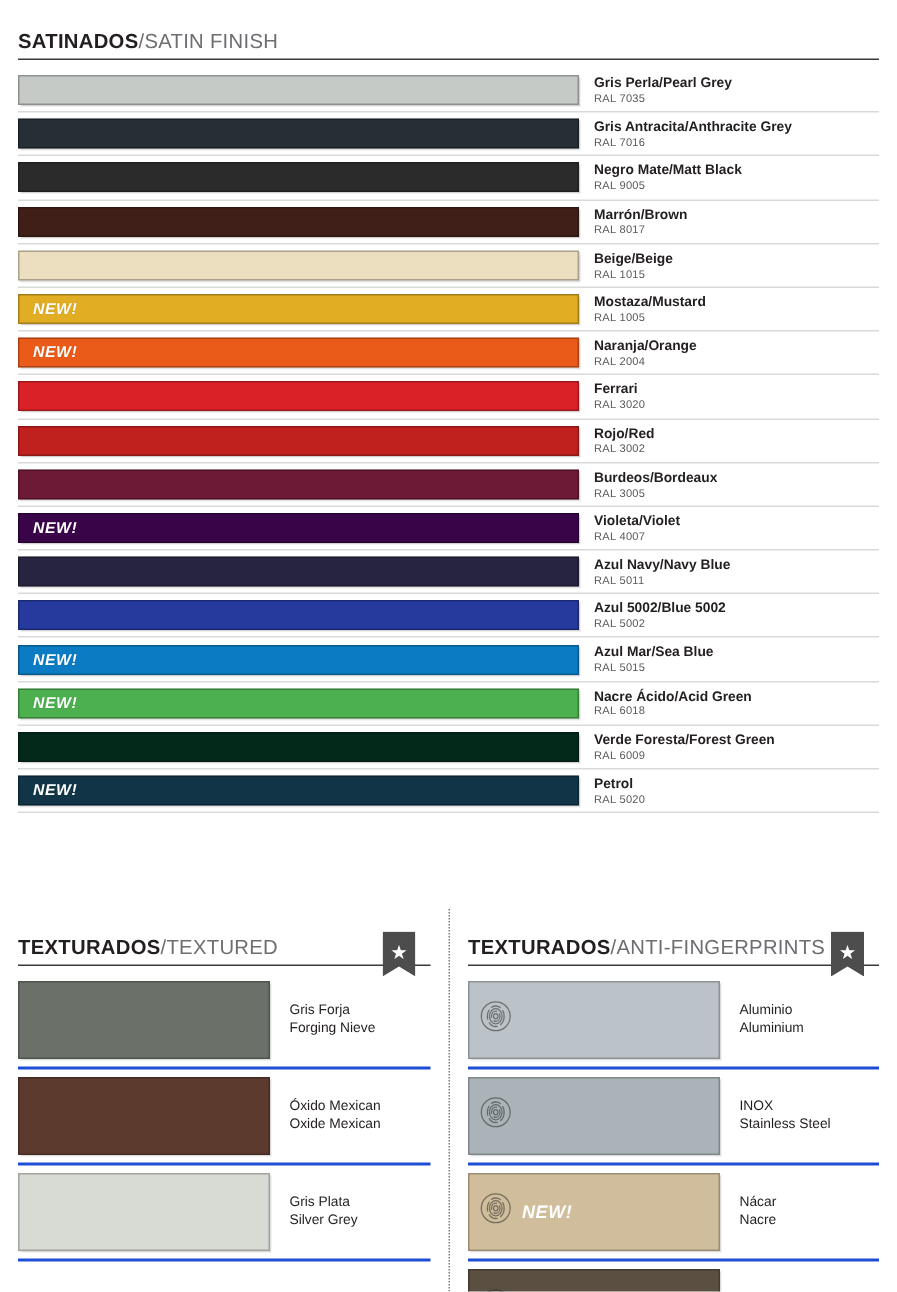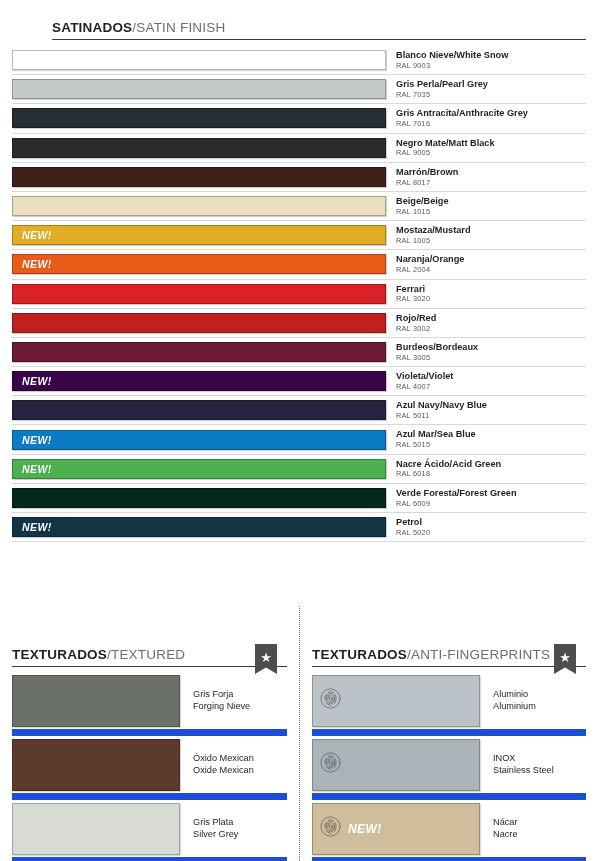--- a/index.html
+++ b/index.html
@@ -49,21 +49,21 @@
     display: flex;
     align-items: flex-start;
     justify-content: center;
     padding-top: 7px;
     box-sizing: border-box;
   }
   .ribbon .star { font-size: 13px; line-height: 1; color: #ffffff; }
 
   
   #satin-section { padding: 16px 12px 0 12px; }
-  #satin-section .section-head { height: 24px; margin-bottom: 6px; margin-left: 40px; }
+  #satin-section .section-head { height: 24px; margin-bottom: 6px; }
 
   .swatch-row {
     display: flex;
     align-items: stretch;
     border-bottom: 1px solid #d9d9d9;
     height: 29.2px;
     box-sizing: border-box;
   }
   .swatch-row:last-child { border-bottom: 1px solid #d9d9d9; }
 
@@ -124,26 +124,26 @@
     display: flex;
   }
   .panel {
     width: 299px;
     box-sizing: border-box;
     position: relative;
     padding: 14px 12px 0 12px;
   }
   #panel-textured { }
   #panel-antifinger { border-left: 1.5px dotted #7a7a7a; }
-  .panel .section-head { height: 24px; margin-bottom: 5px; margin-top: 23px; }
+  .panel .section-head { height: 24px; margin-bottom: 5px; }
 
   .big-row {
     display: flex;
     align-items: center;
-    border-bottom: 7px solid #1d4ed8;
+    border-bottom: 2px solid #1d4ed8;
     height: 64px;
     box-sizing: border-box;
   }
   .big-chip {
     width: 168px;
     height: 52px;
     flex: none;
     box-sizing: border-box;
     border: 1px solid rgba(0,0,0,.25);
     box-shadow: 1px 1px 1px rgba(0,0,0,.14);
@@ -189,29 +189,20 @@
 <div id="satin-section">
   <div class="section-head">
     <div class="head-title">
       <span class="es">SATINADOS</span><span class="en">/SATIN FINISH</span>
     </div>
     <div class="rule"></div>
   </div>
   <div id="satin-rows">
       <div class="swatch-row">
         <div class="chip-cell">
-          <div class="chip" style="background: rgb(255, 255, 255);"></div>
-        </div>
-        <div class="label-cell">
-          <div class="name">Blanco Nieve/White Snow</div>
-          <div class="code">RAL 9003</div>
-        </div>
-      </div>
-      <div class="swatch-row">
-        <div class="chip-cell">
           <div class="chip" style="background: rgb(197, 202, 198);"></div>
         </div>
         <div class="label-cell">
           <div class="name">Gris Perla/Pearl Grey</div>
           <div class="code">RAL 7035</div>
         </div>
       </div>
       <div class="swatch-row">
         <div class="chip-cell">
           <div class="chip" style="background: rgb(37, 47, 53);"></div>
@@ -308,20 +299,29 @@
           <div class="code">RAL 4007</div>
         </div>
       </div>
       <div class="swatch-row">
         <div class="chip-cell">
           <div class="chip" style="background: rgb(39, 36, 65);"></div>
         </div>
         <div class="label-cell">
           <div class="name">Azul Navy/Navy Blue</div>
           <div class="code">RAL 5011</div>
+        </div>
+      </div>
+      <div class="swatch-row">
+        <div class="chip-cell">
+          <div class="chip" style="background: rgb(37, 58, 156);"></div>
+        </div>
+        <div class="label-cell">
+          <div class="name">Azul 5002/Blue 5002</div>
+          <div class="code">RAL 5002</div>
         </div>
       </div>
       <div class="swatch-row">
         <div class="chip-cell">
           <div class="chip" style="background: rgb(11, 124, 195);">
             <span class="new-tag">NEW!</span>
           </div>
         </div>
         <div class="label-cell">
           <div class="name">Azul Mar/Sea Blue</div>

